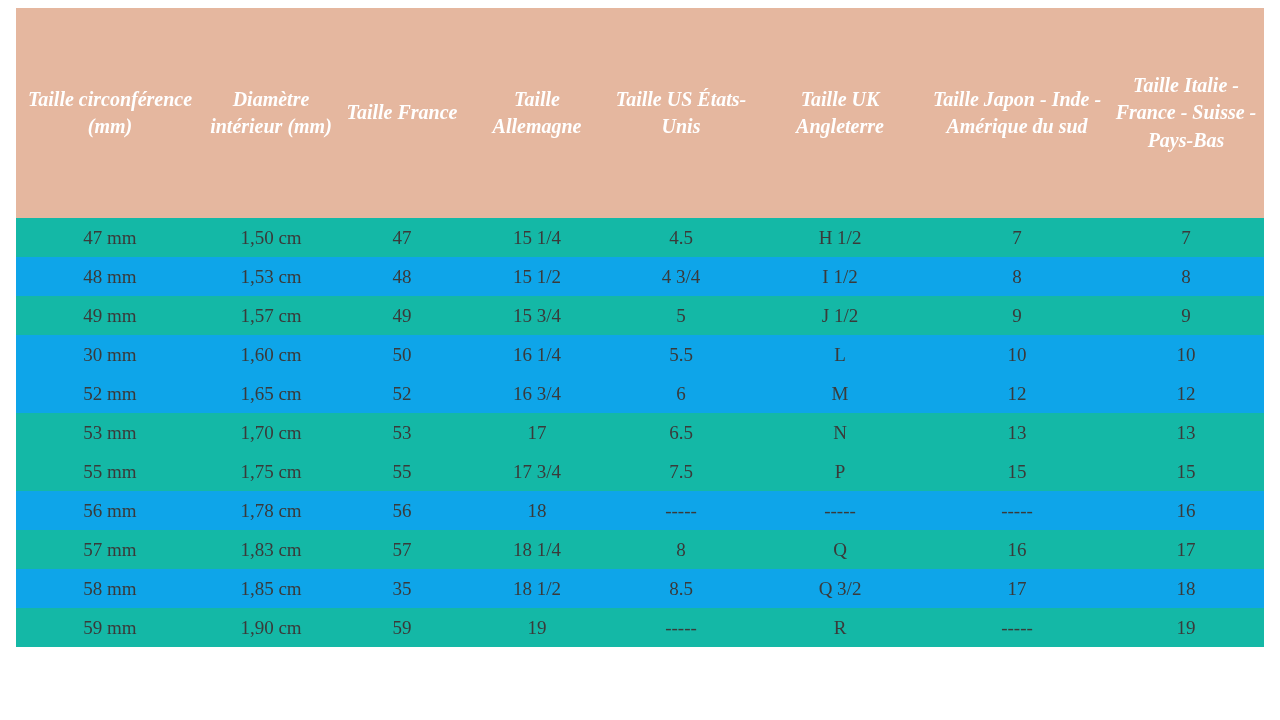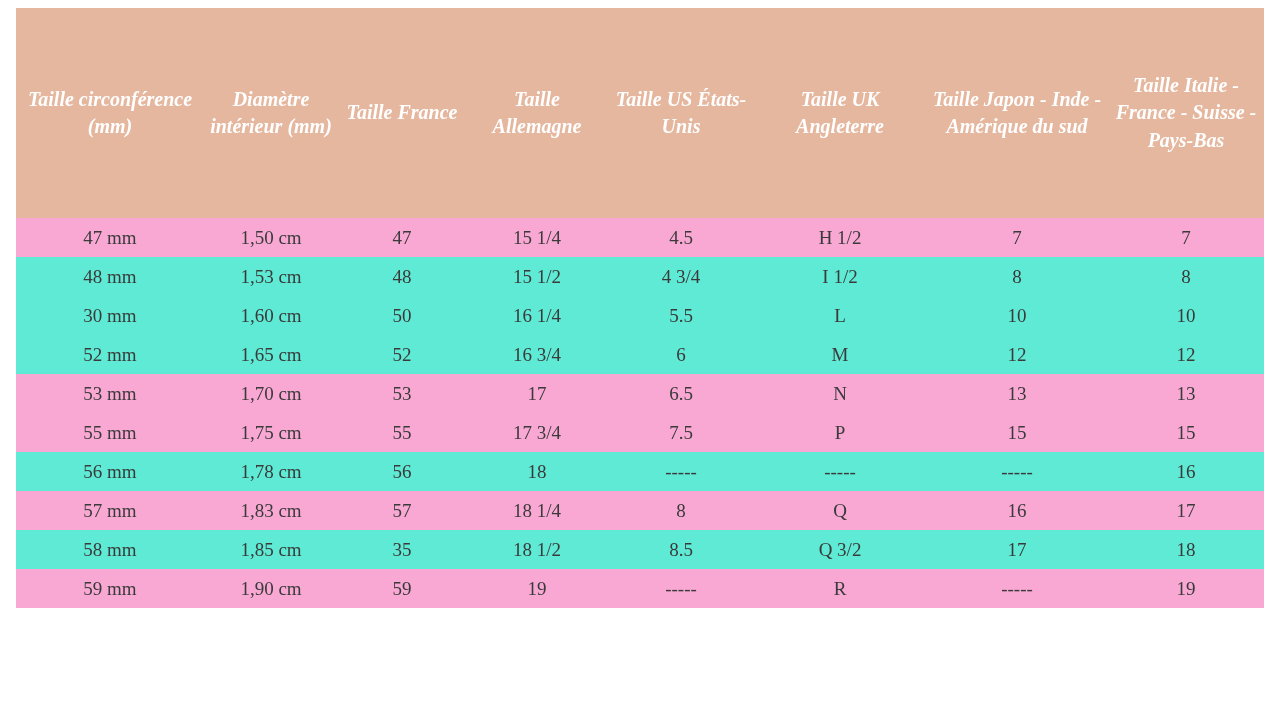--- a/index.html
+++ b/index.html
@@ -68,24 +68,24 @@
     font-family: "Liberation Serif", serif;
     font-size: 19px;
     color: #3a3a3a;
     text-align: center;
     vertical-align: middle;
     height: 39px;
     padding: 0 4px;
     border: none;
   }
   table.size-table tbody tr.odd td {
-    background: #f9a8d4;
+    background: #14b8a6;
   }
   table.size-table tbody tr.even td {
-    background: #5eead4;
+    background: #0ea5e9;
   }
   
   col.c0 { width: 188px; }
   col.c1 { width: 134px; }
   col.c2 { width: 128px; }
   col.c3 { width: 142px; }
   col.c4 { width: 146px; }
   col.c5 { width: 172px; }
   col.c6 { width: 182px; }
   col.c7 { width: 156px; }
@@ -134,20 +134,30 @@
       <tr class="even">
         <td>48 mm</td>
         <td>1,53 cm</td>
         <td>48</td>
         <td>15 1/2</td>
         <td>4 3/4</td>
         <td>I 1/2</td>
         <td>8</td>
         <td>8</td>
       </tr>
+      <tr class="odd">
+        <td>49 mm</td>
+        <td>1,57 cm</td>
+        <td>49</td>
+        <td>15 3/4</td>
+        <td>5</td>
+        <td>J 1/2</td>
+        <td>9</td>
+        <td>9</td>
+      </tr>
       <tr class="even">
         <td>30 mm</td>
         <td>1,60 cm</td>
         <td>50</td>
         <td>16 1/4</td>
         <td>5.5</td>
         <td>L</td>
         <td>10</td>
         <td>10</td>
       </tr>

